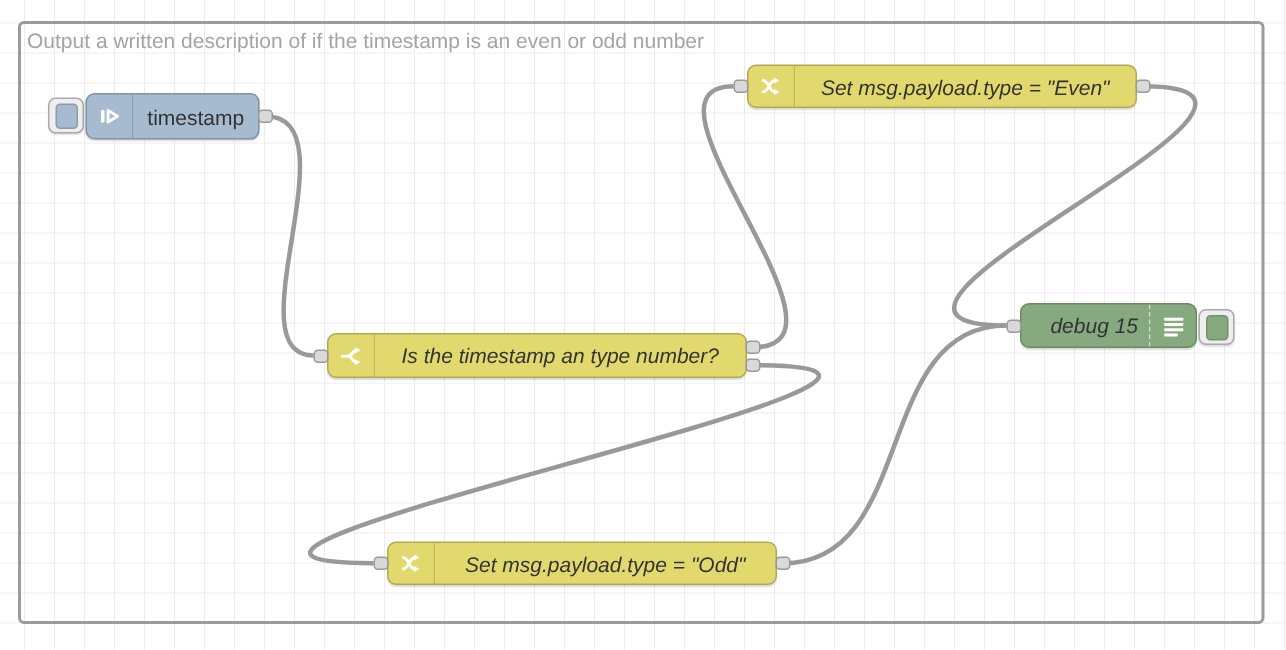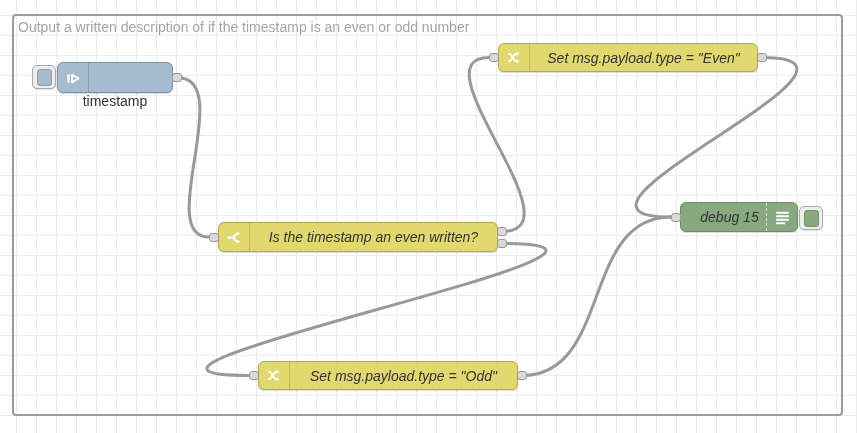--- a/index.html
+++ b/index.html
@@ -26,21 +26,21 @@
     font-size:14px;color:#a4a4a4;white-space:nowrap;
   }
   svg.wires{position:absolute;left:0;top:0;z-index:1;}
   .wire{stroke:#999999;stroke-width:3;fill:none;}
   .node{
     position:absolute;z-index:2;box-sizing:border-box;
     border-radius:6px;display:flex;align-items:stretch;
     box-shadow:0 1px 1px rgba(0,0,0,0.15);
     font-size:14px;color:#333;cursor:pointer;
   }
-  .node-inject{background:#a6bbcf;border:1px solid #7f93a5;flex-direction:column;}
+  .node-inject{background:#a6bbcf;border:1px solid #7f93a5;}
   .node-yellow{background:#e2d96e;border:1px solid #b3a84f;}
   .node-debug{background:#87a980;border:1px solid #6d8a64;padding-left:12px;}
   .icon-region{
     width:30px;flex:0 0 30px;display:flex;align-items:center;justify-content:center;
   }
   .icon-region.left{border-right:1px solid rgba(0,0,0,0.15);border-radius:5px 0 0 5px;}
   .icon-region.right{border-left:1px dashed rgba(255,255,255,0.65);border-radius:0 5px 5px 0;}
   .icon-region svg{width:17px;height:17px;display:block;}
   .node-label{
     flex:1;display:flex;align-items:center;justify-content:center;
@@ -98,21 +98,21 @@
   <div class="node node-yellow italic" style="left:218px;top:222px;width:280px;height:30px;">
     <div class="icon-region left">
       <svg viewBox="0 0 16 16">
         <path d="M2.2 8 L5.6 8" stroke="#fff" stroke-width="1.9" stroke-linecap="round" fill="none"></path>
         <path d="M5.6 8 C8.6 8 8.2 4.6 10.6 4.3" stroke="#fff" stroke-width="1.9" fill="none"></path>
         <path d="M5.6 8 C8.6 8 8.2 11.4 10.6 11.7" stroke="#fff" stroke-width="1.9" fill="none"></path>
         <path d="M10.2 2.4 L13.4 4.3 L10.2 6.2 Z" fill="#fff"></path>
         <path d="M10.2 9.8 L13.4 11.7 L10.2 13.6 Z" fill="#fff"></path>
       </svg>
     </div>
-    <div class="node-label">Is the timestamp an even written?</div>
+    <div class="node-label">Is the timestamp an type number?</div>
   </div>
   <div class="port" style="left:209px;top:232.5px;"></div>
   <div class="port" style="left:497px;top:227px;"></div>
   <div class="port" style="left:497px;top:239px;"></div>
 
   <div class="node node-yellow italic" style="left:498px;top:43px;width:260px;height:29px;">
     <div class="icon-region left">
       <svg viewBox="0 0 16 16">
         <path d="M2.6 11.6 C6 11.6 6.6 4.4 9.8 4.4" stroke="#fff" stroke-width="1.8" fill="none" stroke-linecap="round"></path>
         <path d="M2.6 4.4 C6 4.4 6.6 11.6 9.8 11.6" stroke="#fff" stroke-width="1.8" fill="none" stroke-linecap="round"></path>

